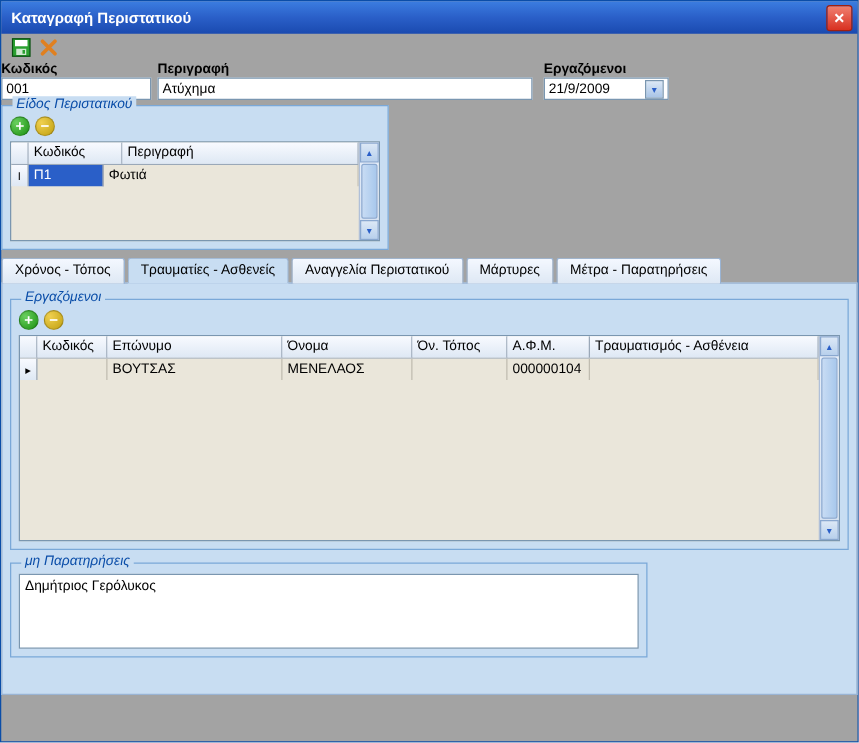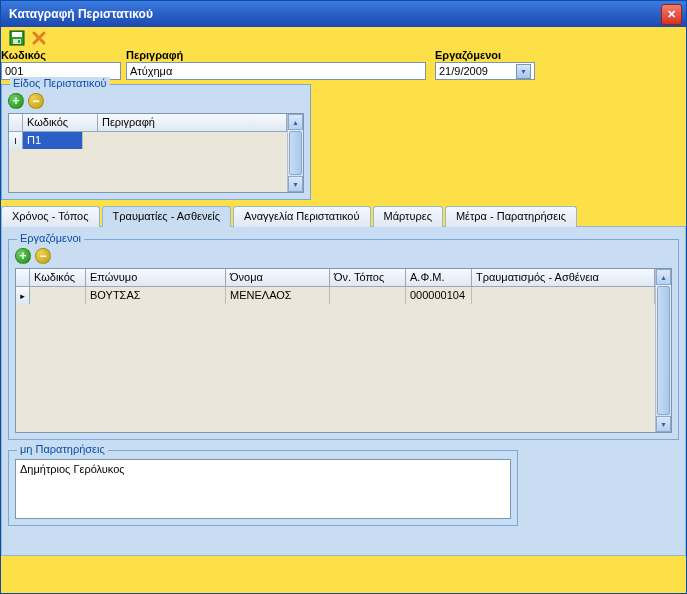--- a/index.html
+++ b/index.html
@@ -1,31 +1,31 @@
 <!DOCTYPE html>
 <html><head>
 <meta charset="utf-8">
 <style>
   * { box-sizing: border-box; font-family: Tahoma, Arial, sans-serif; font-size: 11px; }
   body { margin: 0; padding: 0; background: #fff; }
-  .window { width: 687px; height: 594px; background: #fde047; border: 1px solid #0a4da8; position: relative; }
+  .window { width: 687px; height: 594px; background: #a3a3a3; border: 1px solid #0a4da8; position: relative; }
   .titlebar { height: 26px; background: linear-gradient(to bottom, #3b7de0 0%, #2a5fc8 50%, #1a4ab0 100%); color: #fff; display: flex; align-items: center; padding: 0 4px 0 8px; justify-content: space-between; }
   .titlebar-title { font-weight: bold; font-size: 12px; }
   .close-btn { width: 21px; height: 21px; background: linear-gradient(to bottom, #f08070, #d83020); border: 1px solid #a02010; border-radius: 3px; display: flex; align-items: center; justify-content: center; color: #fff; font-weight: bold; font-size: 13px; cursor: pointer; }
   .toolbar { height: 22px; padding: 2px 8px; display: flex; gap: 6px; align-items: center; }
   .tool-icon { width: 16px; height: 16px; display: inline-flex; align-items: center; justify-content: center; cursor: pointer; }
   .content { padding: 0 0; }
   .form-row { display: flex; gap: 5px; margin-bottom: 3px; }
   .field { display: flex; flex-direction: column; }
   .field label { font-weight: bold; margin-bottom: 1px; }
   .field input, .field .combo { border: 1px solid #7a96b0; background: #fff; height: 18px; padding: 1px 3px; }
   .combo { display: flex; align-items: center; justify-content: space-between; }
   .combo-btn { width: 15px; height: 15px; background: linear-gradient(to bottom,#dce8f6,#a8c4e6); border: 1px solid #7a96b0; display:flex; align-items:center; justify-content:center; font-size:8px; color:#2a5fc8; }
   .groupbox { border: 1px solid #7aa8d8; margin-top: 4px; position: relative; padding: 8px 6px 6px; background: #c8ddf2; }
-  .groupbox-title { position: absolute; top: -8px; left: 8px; background: #c8ddf2; padding: 0 3px; color: #0a4da8; }
+  .groupbox-title { position: absolute; top: -8px; left: 8px; background: #c8ddf2; padding: 0 3px; color: #0a4da8; font-style: italic; }
   .add-remove { display: flex; gap: 4px; margin-bottom: 4px; }
   .circ-btn { width: 16px; height: 16px; border-radius: 50%; display:flex; align-items:center; justify-content:center; color:#fff; font-weight:bold; font-size:12px; cursor:pointer; border:1px solid rgba(0,0,0,0.2); }
   .circ-add { background: radial-gradient(circle at 30% 30%, #6ad060, #1a9010); }
   .circ-del { background: radial-gradient(circle at 30% 30%, #f0d050, #c0a010); }
   .grid-wrap { border: 1px solid #7a96b0; background: #eae6da; position: relative; display:flex; }
   .grid-body { flex:1; overflow:hidden; }
   .grid-header { display:flex; background: linear-gradient(to bottom,#fafcff,#e0e8f4); border-bottom:1px solid #9aa8b8; }
   .gh-cell { border-right:1px solid #9aa8b8; padding:2px 4px; background: linear-gradient(to bottom,#f8faff,#dee8f4); height:17px; }
   .grid-row { display:flex; background:#eae6da; }
   .gr-cell { border-right:1px solid #c0bcb0; padding:2px 4px; height:17px; overflow:hidden; white-space:nowrap; }
@@ -96,20 +96,21 @@
       <div class="grid-wrap" style="height:80px">
         <div class="grid-body">
           <div class="grid-header">
             <div class="row-ind"></div>
             <div class="gh-cell" style="width:75px">Κωδικός</div>
             <div class="gh-cell" style="flex:1">Περιγραφή</div>
           </div>
           <div class="grid-row">
             <div class="row-ind">I</div>
             <div class="gr-cell sel-cell" style="width:60px">Π1</div>
+            <div class="gr-cell" style="flex:1">Φωτιά</div>
           </div>
         </div>
         <div class="scroll-v">
           <div class="scroll-btn">▴</div>
           <div class="scroll-thumb"></div>
           <div class="scroll-btn">▾</div>
         </div>
       </div>
     </div>
 

